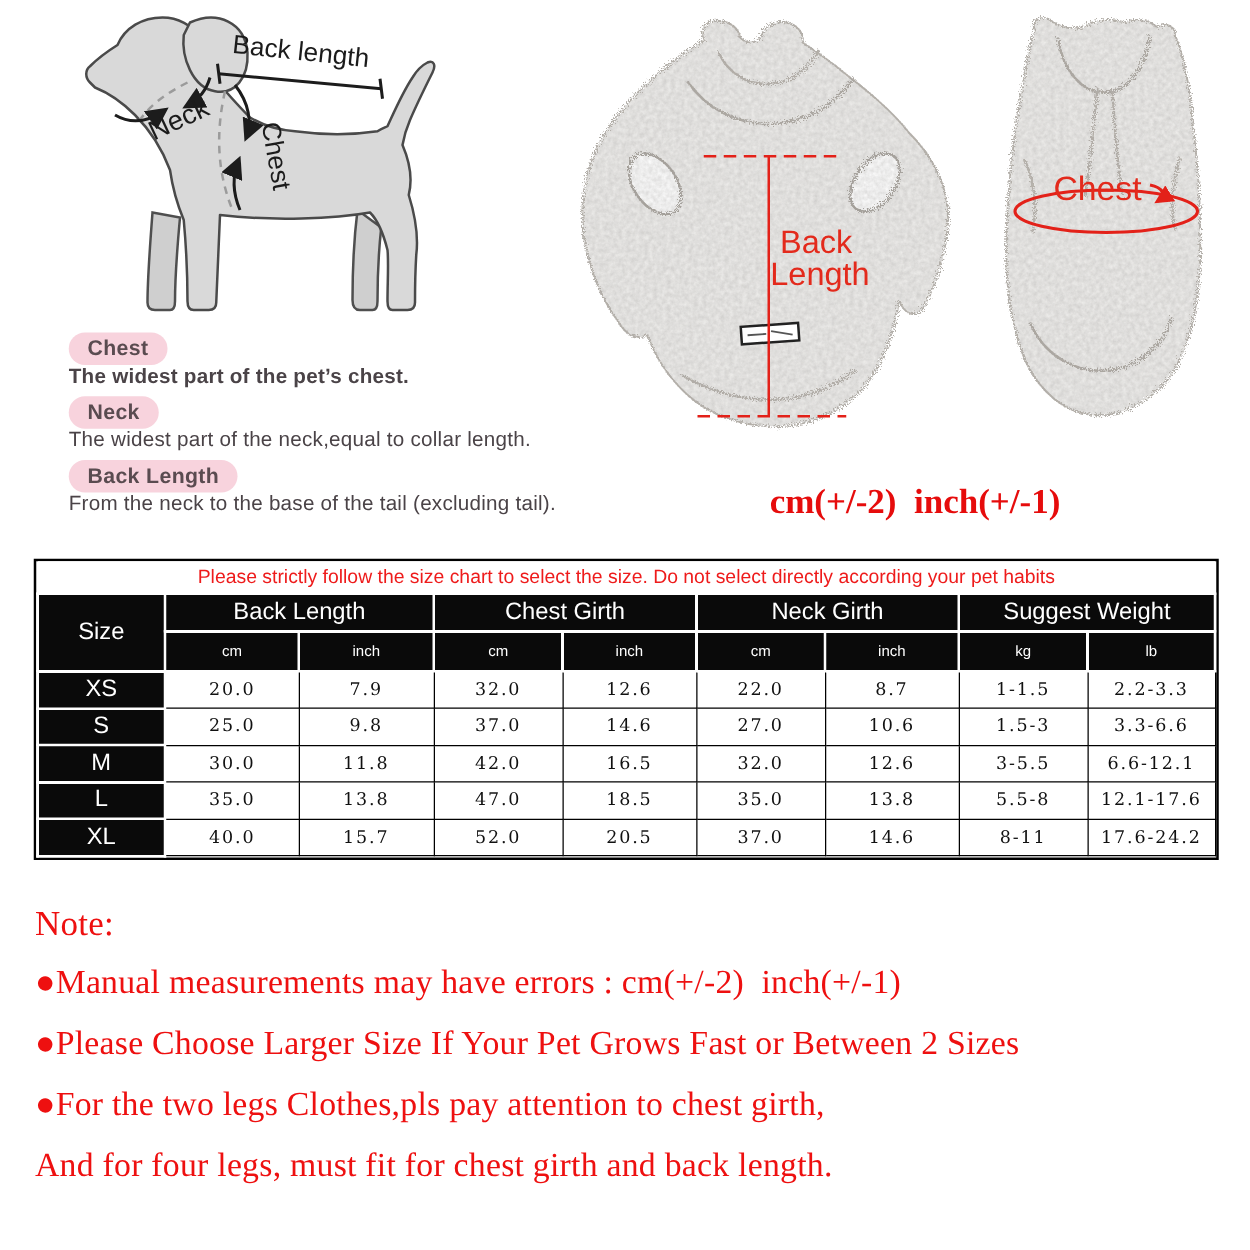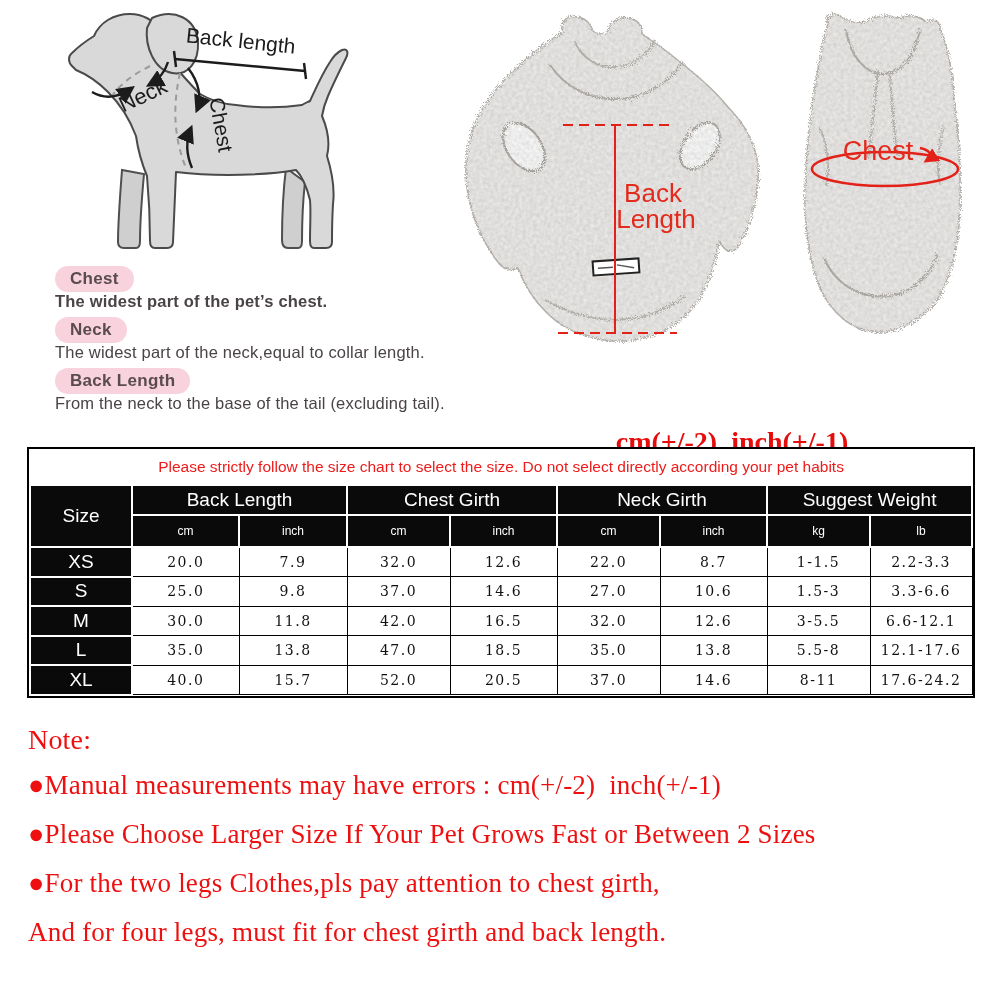--- a/index.html
+++ b/index.html
@@ -13,21 +13,21 @@
   .deftext{font-size:16.5px;color:#4a4347;letter-spacing:.2px;}
 
   
   .tolerance{font-family:"Liberation Serif",serif;font-weight:bold;font-size:28px;
              color:#e60c0c;text-align:center;white-space:pre-wrap;}
 
   
   .tableWrap{left:27px;top:447px;border:2.5px solid #000;background:#fff;}
   table.size{border-collapse:collapse;table-layout:fixed;width:942px;}
   table.size td,table.size th{padding:0;text-align:center;vertical-align:middle;overflow:hidden;}
-  tr.noticeRow{height:36px;}
+  tr.noticeRow{height:26px;}
   tr.noticeRow td{color:#ee1b1b;font-size:15.5px;border:none;background:#fff;}
   .hcell{background:#0a0a0a;color:#fff;border:2.5px solid #fff;font-weight:normal;}
   tr.gHead{height:30px;} tr.gHead th{font-size:19px;}
   tr.uHead{height:32px;} tr.uHead th{font-size:12px;}
   tr.dataRow{height:29.5px;}
   tr.dataRow th{font-size:19px;}
   tr.dataRow td{border:1.5px solid #000;background:#fff;color:#111;
                 font-family:"DejaVu Serif",serif;font-size:14px;letter-spacing:1.5px;}
 
   
@@ -174,21 +174,21 @@
     <path d="M146,118 C140,138 138,158 142,176" fill="none" stroke="#b8b3ac" stroke-width="2"></path>
   </g>
   <g>
     <ellipse cx="87" cy="161" rx="73" ry="17" fill="none" stroke="#e32119" stroke-width="2.5"></ellipse>
     <text x="80" y="152" font-size="27" fill="#e32a1c" text-anchor="middle">Chest</text>
     <path d="M122,140 C132,142 136,148 128,153" fill="none" stroke="#e32119" stroke-width="2.5" marker-end="url(#ahR2)"></path>
   </g>
 </svg>
 </div>
 
-<div class="abs tolerance" style="left:532px;top:386px;width:400px;margin-top:40px;">cm(+/-2)  inch(+/-1)</div>
+<div class="abs tolerance" style="left:532px;top:386px;width:400px;">cm(+/-2)  inch(+/-1)</div>
 
 <div class="abs tableWrap">
 <table class="size">
   <colgroup>
     <col style="width:102px">
         <col style="width:107px">
         <col style="width:108px">
         <col style="width:103px">
     <col style="width:107px">
         <col style="width:103px">

